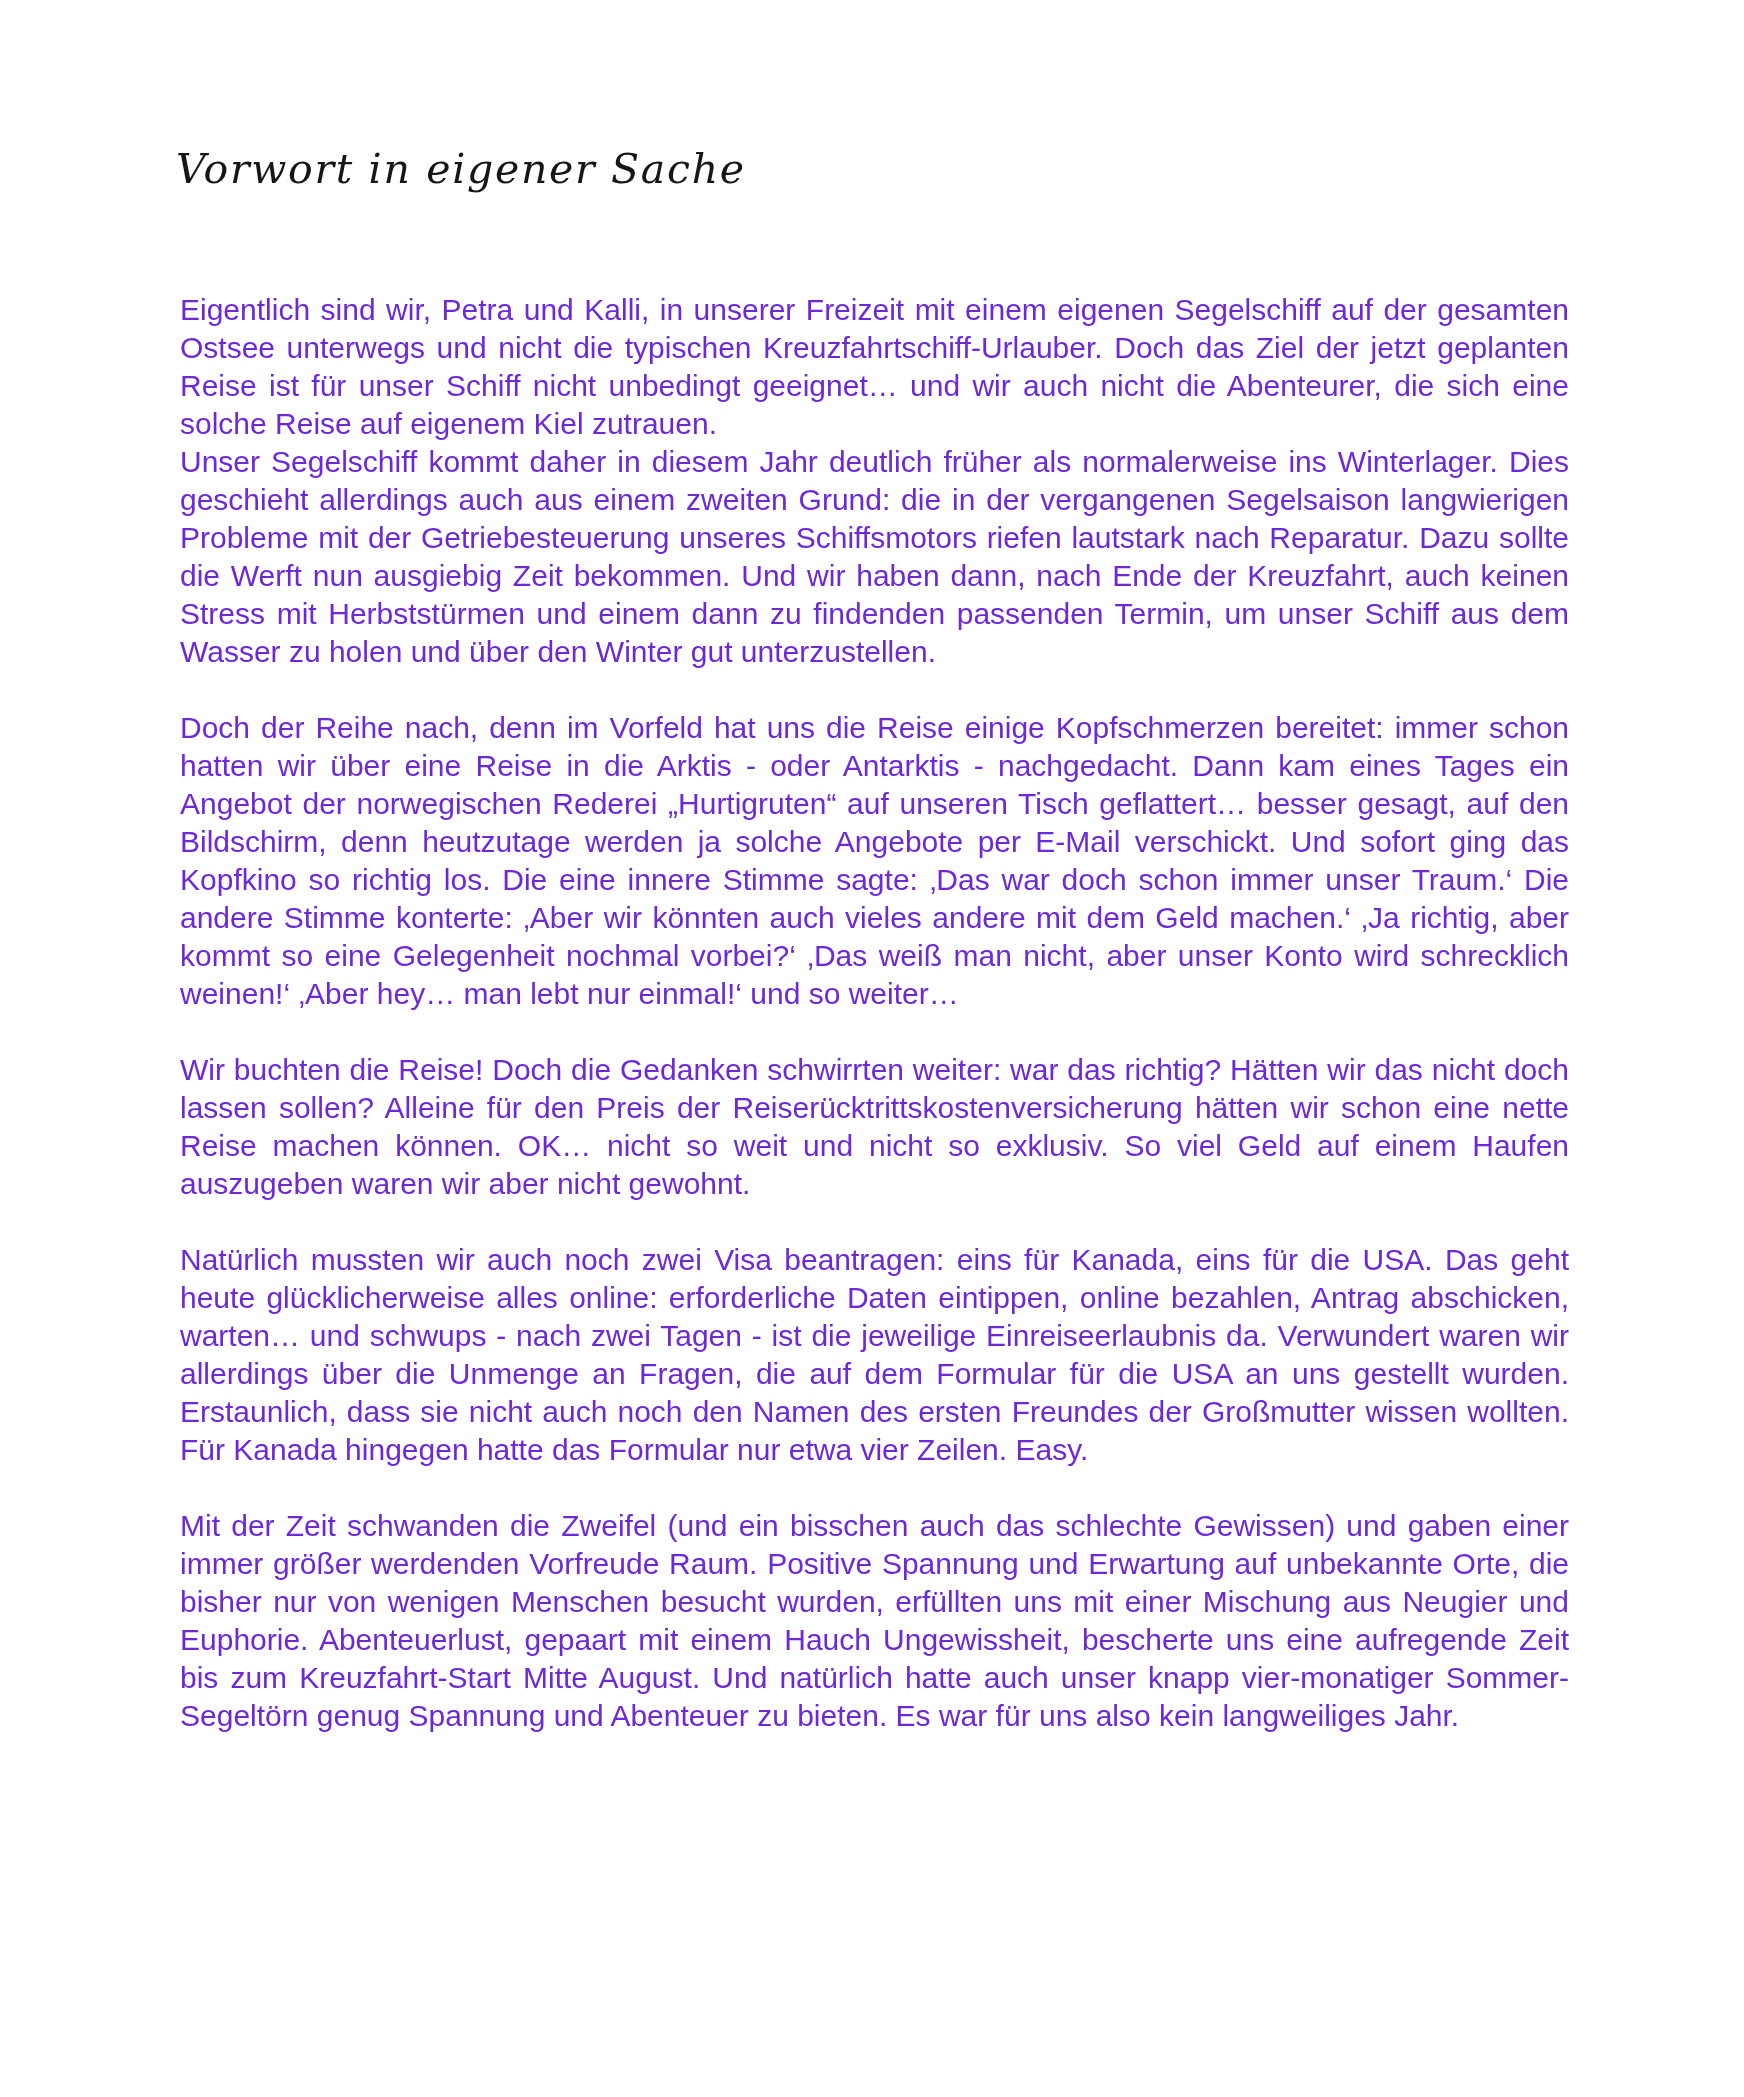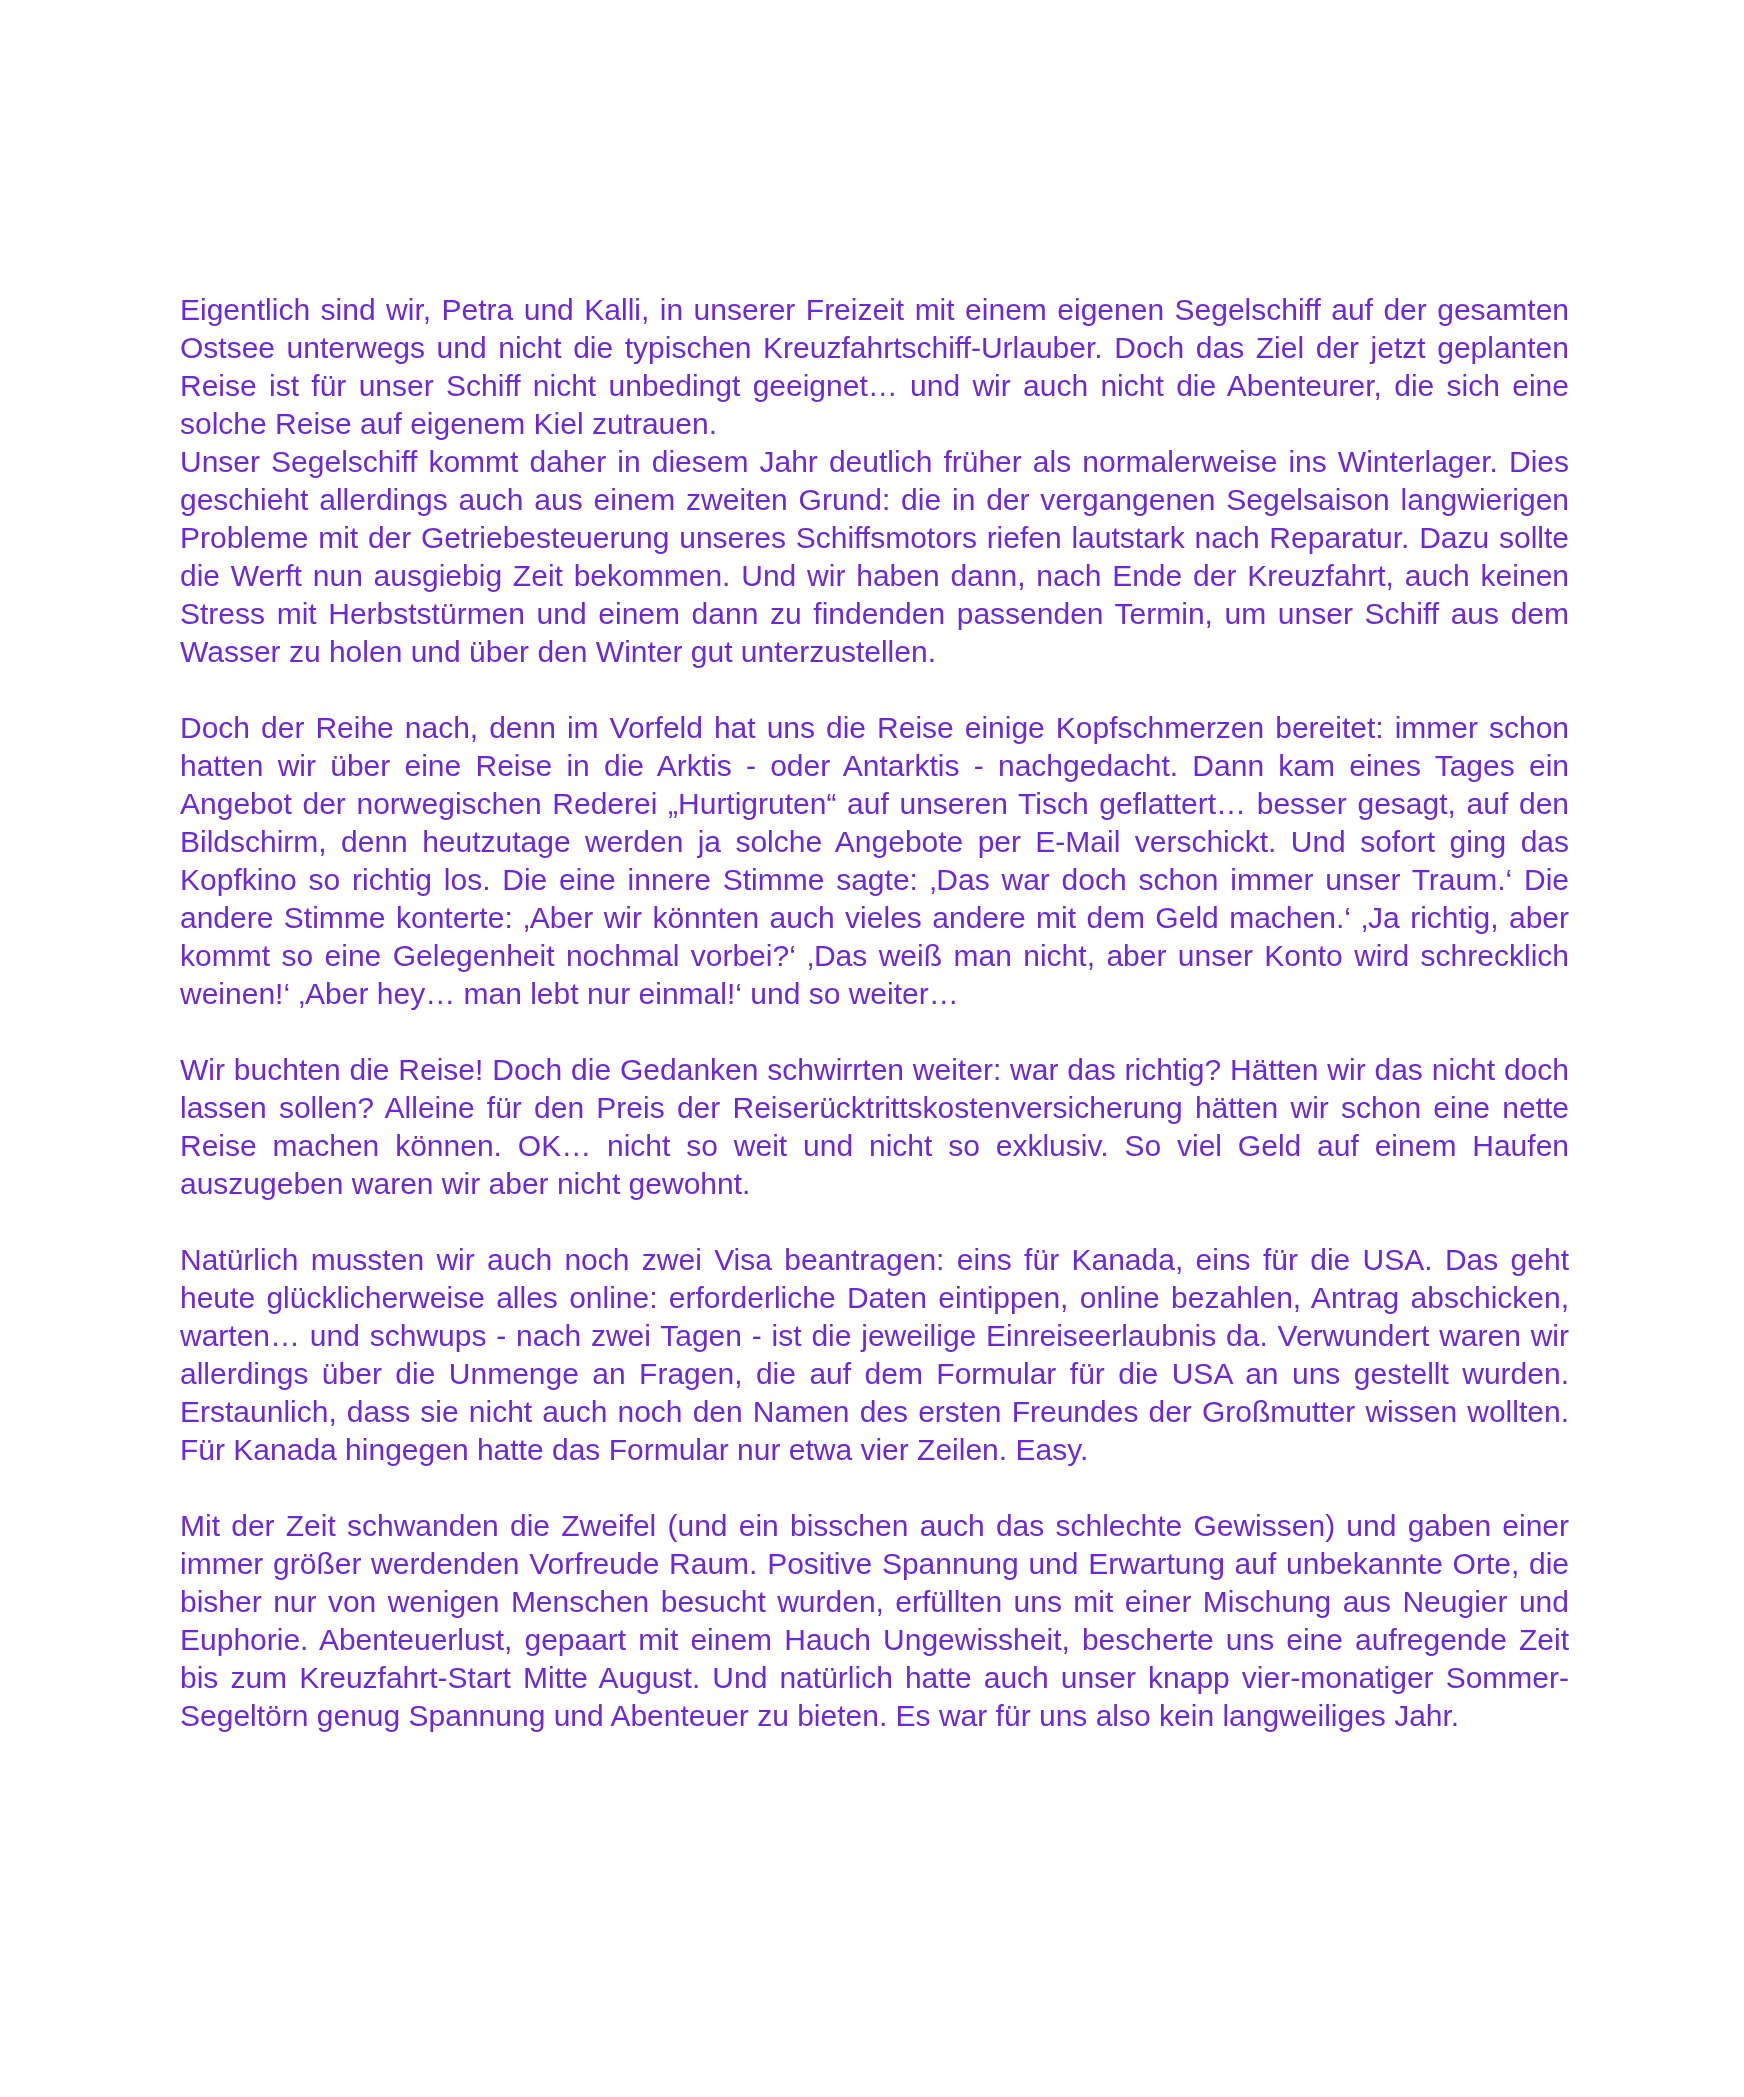--- a/index.html
+++ b/index.html
@@ -50,20 +50,21 @@
   }
   .para .line-block {
     display: block;
   }
 </style>
 </head>
 <body>
 
 <div class="page">
 
+  <h1 class="heading">Vorwort in eigener Sache</h1>
 
   <div class="body-text">
 
     <p class="para">
       <span class="line-block">Eigentlich sind wir, Petra und Kalli, in unserer Freizeit mit einem eigenen Segelschiff auf der gesamten Ostsee unterwegs und nicht die typischen Kreuzfahrtschiff-Urlauber. Doch das Ziel der jetzt geplanten Reise ist für unser Schiff nicht unbedingt geeignet… und wir auch nicht die Abenteurer, die sich eine solche Reise auf eigenem Kiel zutrauen.</span>
       <span class="line-block">Unser Segelschiff kommt daher in diesem Jahr deutlich früher als normalerweise ins Winterlager. Dies geschieht allerdings auch aus einem zweiten Grund: die in der vergangenen Segelsaison langwierigen Probleme mit der Getriebesteuerung unseres Schiffsmotors riefen lautstark nach Reparatur. Dazu sollte die Werft nun ausgiebig Zeit bekommen. Und wir haben dann, nach Ende der Kreuzfahrt, auch keinen Stress mit Herbststürmen und einem dann zu findenden passenden Termin, um unser Schiff aus dem Wasser zu holen und über den Winter gut unterzustellen.</span>
     </p>
 
     <p class="para">
       <span class="line-block">Doch der Reihe nach, denn im Vorfeld hat uns die Reise einige Kopfschmerzen bereitet: immer schon hatten wir über eine Reise in die Arktis - oder Antarktis - nachgedacht. Dann kam eines Tages ein Angebot der norwegischen Rederei „Hurtigruten“ auf unseren Tisch geflattert… besser gesagt, auf den Bildschirm, denn heutzutage werden ja solche Angebote per E-Mail verschickt. Und sofort ging das Kopfkino so richtig los. Die eine innere Stimme sagte: ‚Das war doch schon immer unser Traum.‘ Die andere Stimme konterte: ‚Aber wir könnten auch vieles andere mit dem Geld machen.‘ ‚Ja richtig, aber kommt so eine Gelegenheit nochmal vorbei?‘ ‚Das weiß man nicht, aber unser Konto wird schrecklich weinen!‘ ‚Aber hey… man lebt nur einmal!‘ und so weiter…</span>

